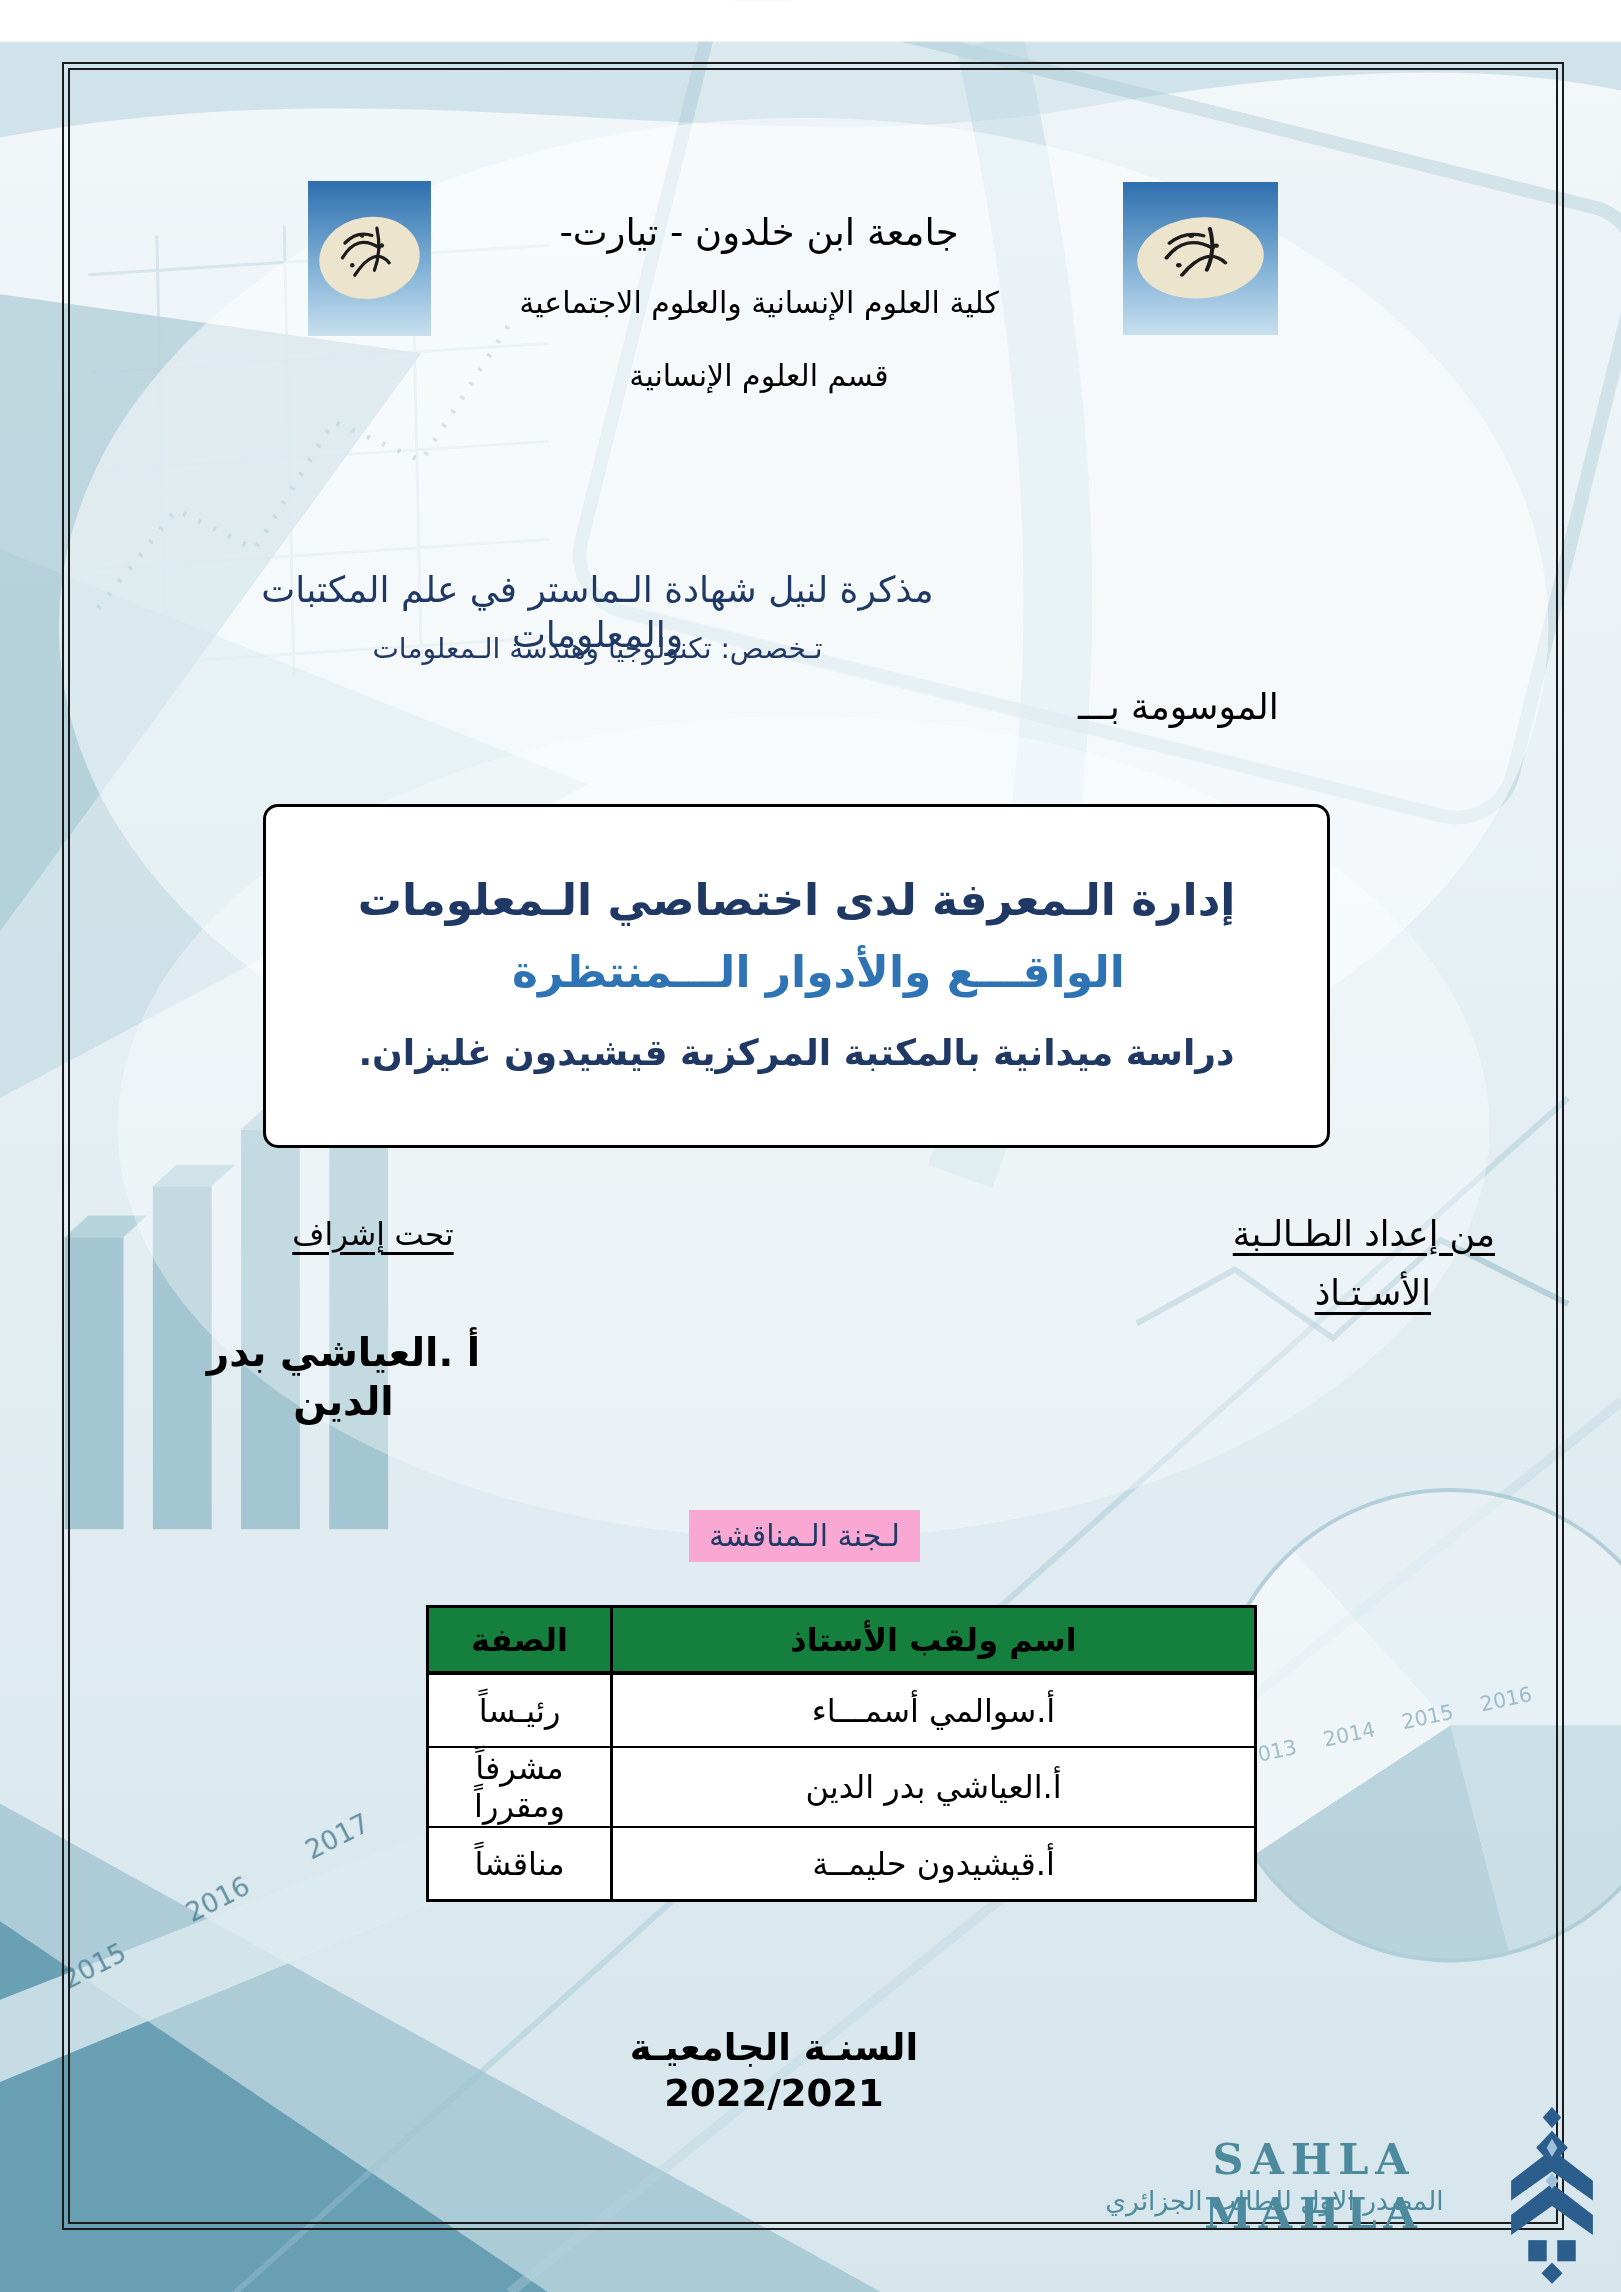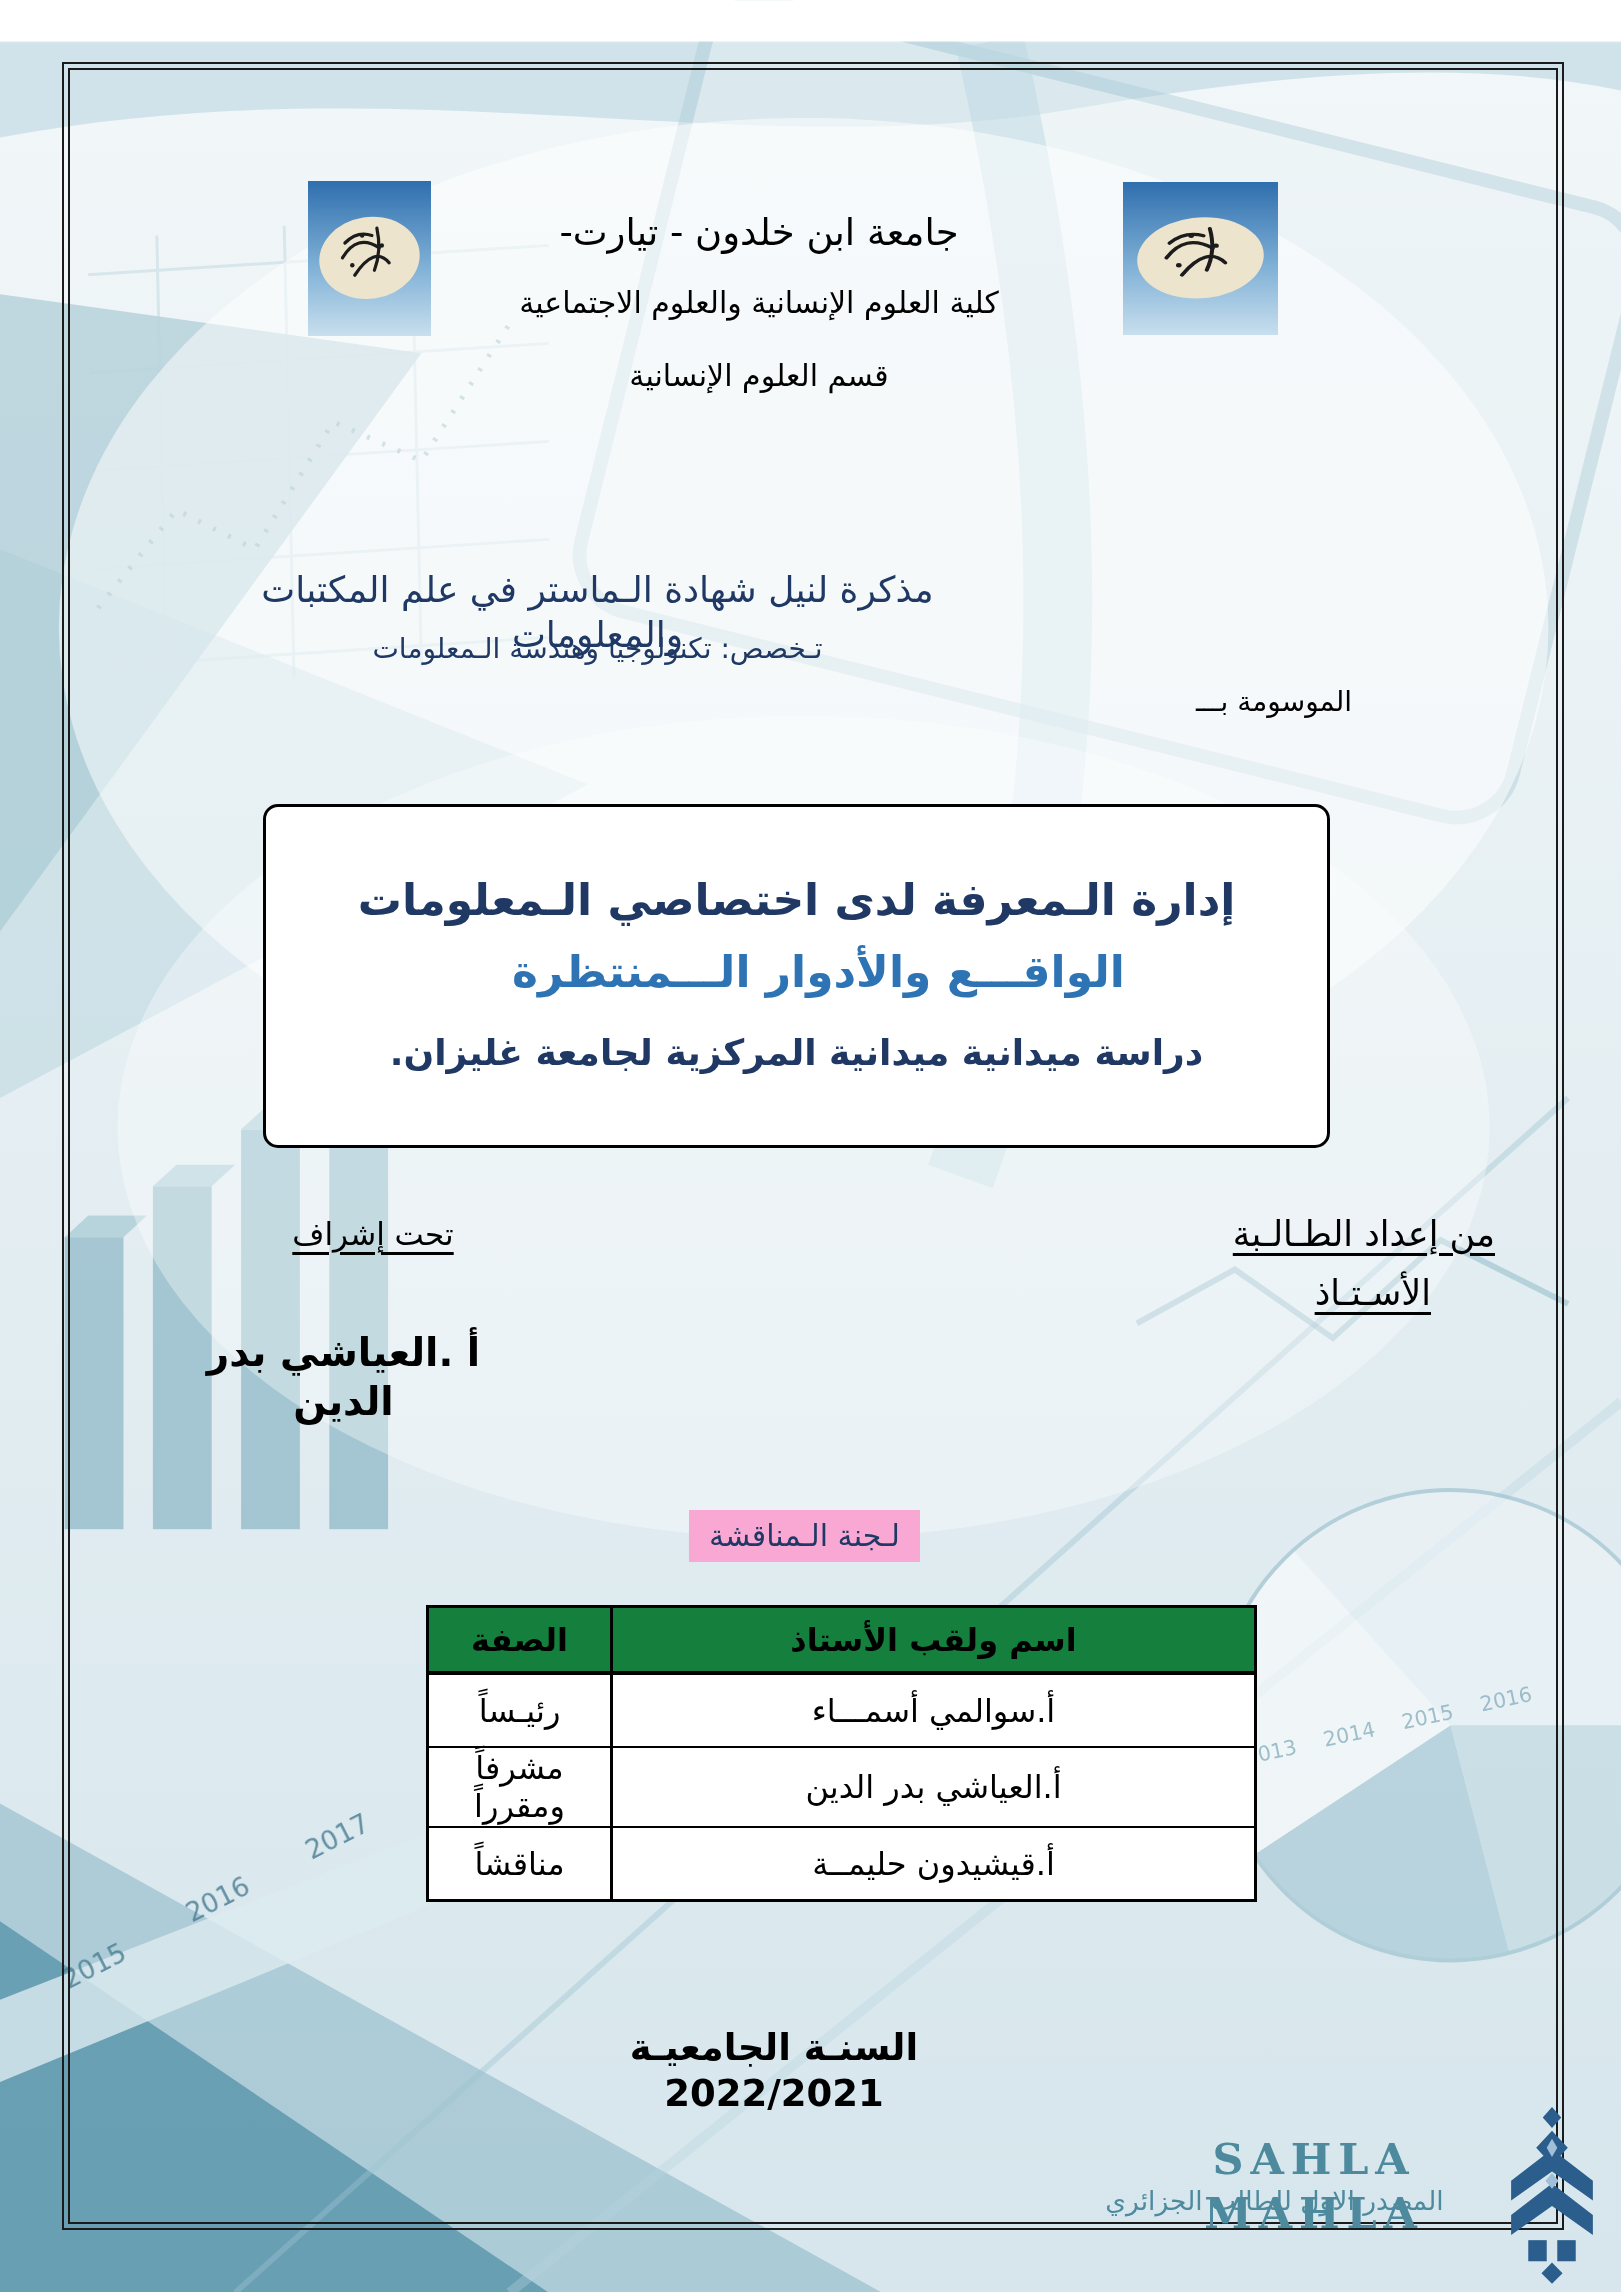--- a/index.html
+++ b/index.html
@@ -19,21 +19,21 @@
   .t{position:absolute;direction:rtl;text-align:center;color:#000;line-height:1.25;}
   .u{text-decoration:underline;text-underline-offset:6.9px;}
   .navy{color:#1f3864;}
   .blue{color:#2e74b5;}
   .b{font-weight:bold;}
   .hdr1{left:421px;top:210px;width:676px;font-size:37px;}
   .hdr2{left:421px;top:284px;width:676px;font-size:30px;}
   .hdr3{left:421px;top:357px;width:676px;font-size:30px;}
   .memo{left:225px;top:567px;width:745px;font-size:36px;}
   .spec{left:225px;top:631px;width:745px;font-size:28px;}
-  .titled{left:1078px;top:684px;width:392px;font-size:28px;text-align:center;}
+  .titled{left:1078px;top:684px;width:392px;font-size:36px;text-align:left;}
   .title-box{position:absolute;left:263px;top:804px;width:1061px;height:338px;
              background:#ffffff;border:3.9px solid #000;border-radius:15px;}
   .tb1{left:0;top:65px;width:100%;font-size:44px;}
   .tb2{left:0;top:137px;width:100%;font-size:44px;padding-left:22px;}
   .tb3{left:0;top:223px;width:100%;font-size:36px;}
   .title-box .t{position:absolute;}
   .prep{left:1147px;top:1213px;width:348px;font-size:35px;text-align:right;}
   .prof{left:1147px;top:1272px;width:284px;font-size:35px;text-align:right;}
   .student{left:1108px;top:1333px;width:304px;font-size:41px;}
   .superv-label{left:265px;top:1215px;width:216px;font-size:31px;}
@@ -175,21 +175,21 @@
   <div class="t hdr2">كلية العلوم الإنسانية والعلوم الاجتماعية</div>
   <div class="t hdr3">قسم العلوم الإنسانية</div>
 
   <div class="t memo navy">مذكرة لنيل شهادة الـماستر في علم المكتبات والمعلومات</div>
   <div class="t spec navy">تـخصص: تكنولوجيا وهندسة الـمعلومات</div>
   <div class="t titled">الموسومة بـــ</div>
 
   <div class="title-box">
     <div class="t tb1 navy b">إدارة الـمعرفة لدى اختصاصي الـمعلومات</div>
     <div class="t tb2 blue b">الواقـــع والأدوار الـــمنتظرة</div>
-    <div class="t tb3 navy b">دراسة  ميدانية  ميدانية المركزية لجامعة غليزان.</div>
+    <div class="t tb3 navy b">دراسة  ميدانية  بالمكتبة المركزية قيشيدون غليزان.</div>
   </div>
 
   <div class="t prep u">من إعداد الطـالـبة</div>
   <div class="t prof u">الأسـتـاذ</div>
   <div class="t superv-label u">تحت إشراف</div>
   <div class="t superv-name b">أ .العياشي بدر الدين</div>
 
   <div class="t committee-label navy">لـجنة الـمناقشة</div>
 
   <table class="committee-table">

